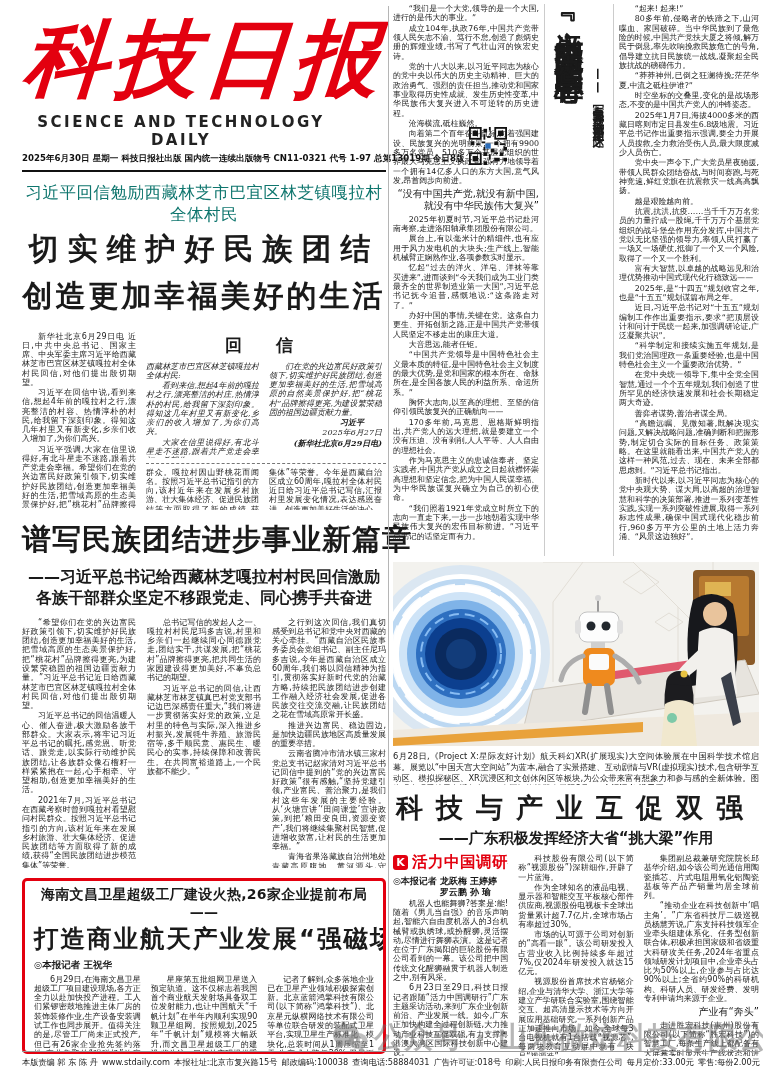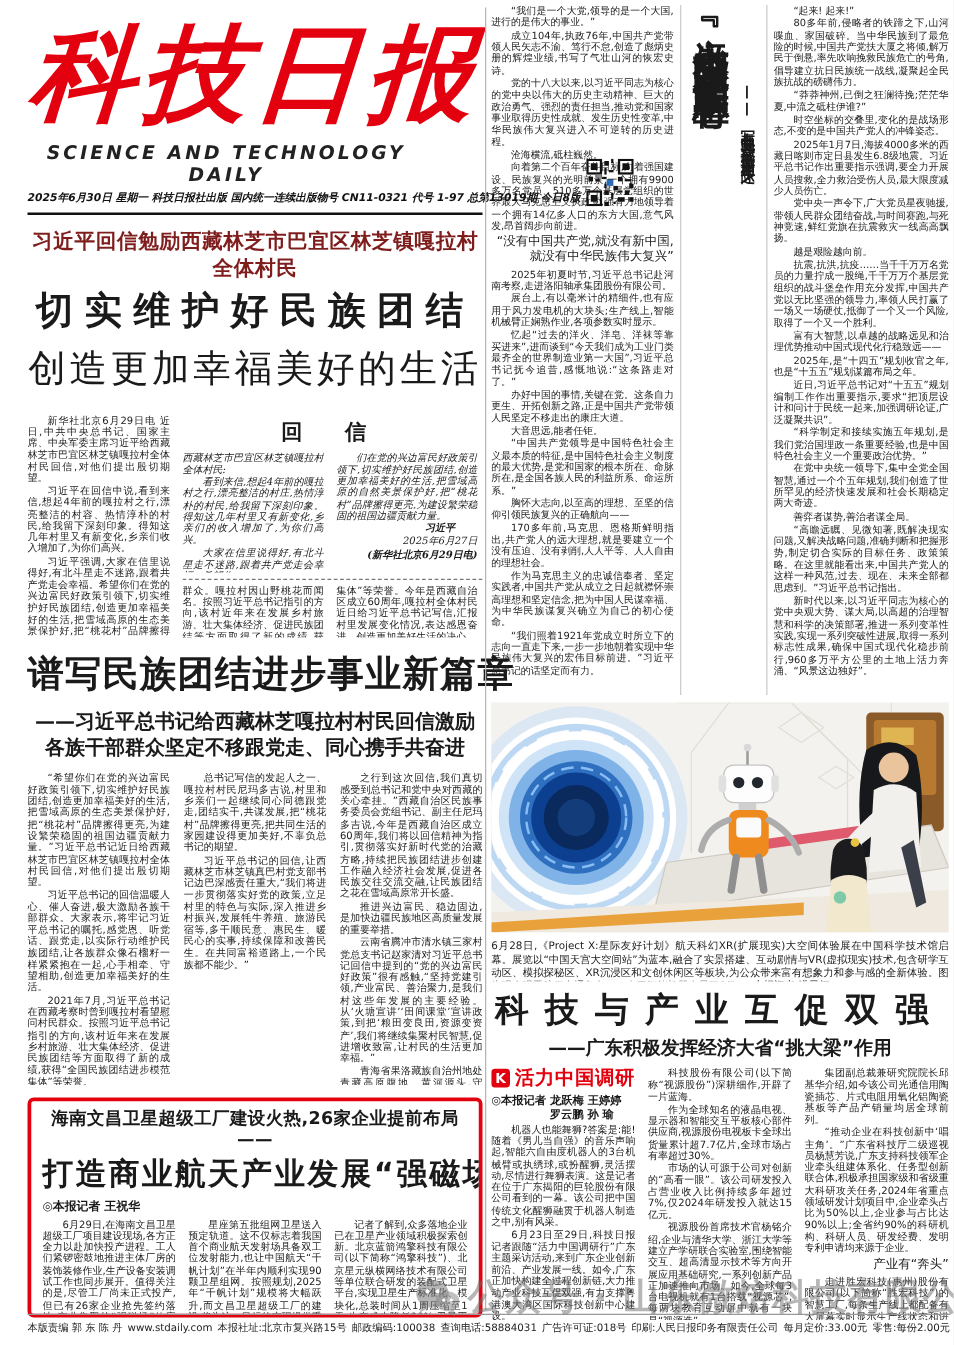--- a/index.html
+++ b/index.html
@@ -3,27 +3,27 @@
 <meta charset="utf-8">
 <style>
   html,body{margin:0;padding:0;background:#e9e9e9;}
   .page{position:relative;width:763px;height:1076px;background:#fff;overflow:hidden;
         font-family:"DejaVu Sans","Liberation Sans",sans-serif;color:#1a1a1a;}
   
   .lh{position:absolute;left:22px;top:6px;width:364px;}
   .mh-title{font-family:"DejaVu Serif","Liberation Serif",serif;font-style:italic;font-weight:900;
             color:#e3000f;font-size:84px;line-height:1.25;text-align:center;letter-spacing:6px;
             transform:skewX(-4deg);white-space:nowrap;}
-  .mh-row{display:flex;align-items:flex-end;justify-content:space-between;margin-top:2px;font-style:italic;}
+  .mh-row{display:flex;align-items:flex-end;justify-content:space-between;margin-top:2px;}
   .mh-en{font-size:15px;letter-spacing:2.5px;font-weight:600;color:#222;text-align:center;width:318px;}
   .mh-date{font-size:8.6px;font-weight:bold;color:#111;margin-top:4px;white-space:nowrap;}
   .mh-rule{border-bottom:2.5px solid #111;margin-top:5px;}
-  .kicker{color:#7f1d1d;font-size:16.5px;font-weight:700;text-align:center;margin-top:10px;letter-spacing:.5px;}
+  .kicker{color:#0f766e;font-size:16.5px;font-weight:400;text-align:center;margin-top:10px;letter-spacing:.5px;}
   .hl1{font-size:30px;font-weight:900;text-align:center;letter-spacing:9px;line-height:1.55;white-space:nowrap;}
-  .hl2{font-size:30px;font-weight:400;text-align:center;letter-spacing:3px;line-height:1.5;white-space:nowrap;}
+  .hl2{font-size:30px;font-weight:700;text-align:center;letter-spacing:3px;line-height:1.5;white-space:nowrap;}
   .lead-cols{display:flex;gap:10px;margin-top:14px;height:178px;overflow:hidden;}
   .lcol{width:114px;flex:none;overflow:hidden;}
   .bodytxt{font-size:8px;line-height:1.16;text-align:justify;}
   .bodytxt p{margin:0 0 1px;text-indent:2em;}
   .bodytxt p.noind{text-indent:0;}
   .bodytxt p.s{font-weight:normal;text-align:right;text-indent:0;font-size:10px;margin:3px 0;}
   .letterbox{flex:1;overflow:hidden;}
   .letter-title{font-size:17px;font-weight:900;text-align:center;letter-spacing:14px;margin:2px 0 5px;}
   .letter-cols{display:flex;gap:10px;height:96px;overflow:hidden;}
   .letter-cols .lcol{font-family:"DejaVu Serif","Liberation Serif",serif;font-style:italic;}

